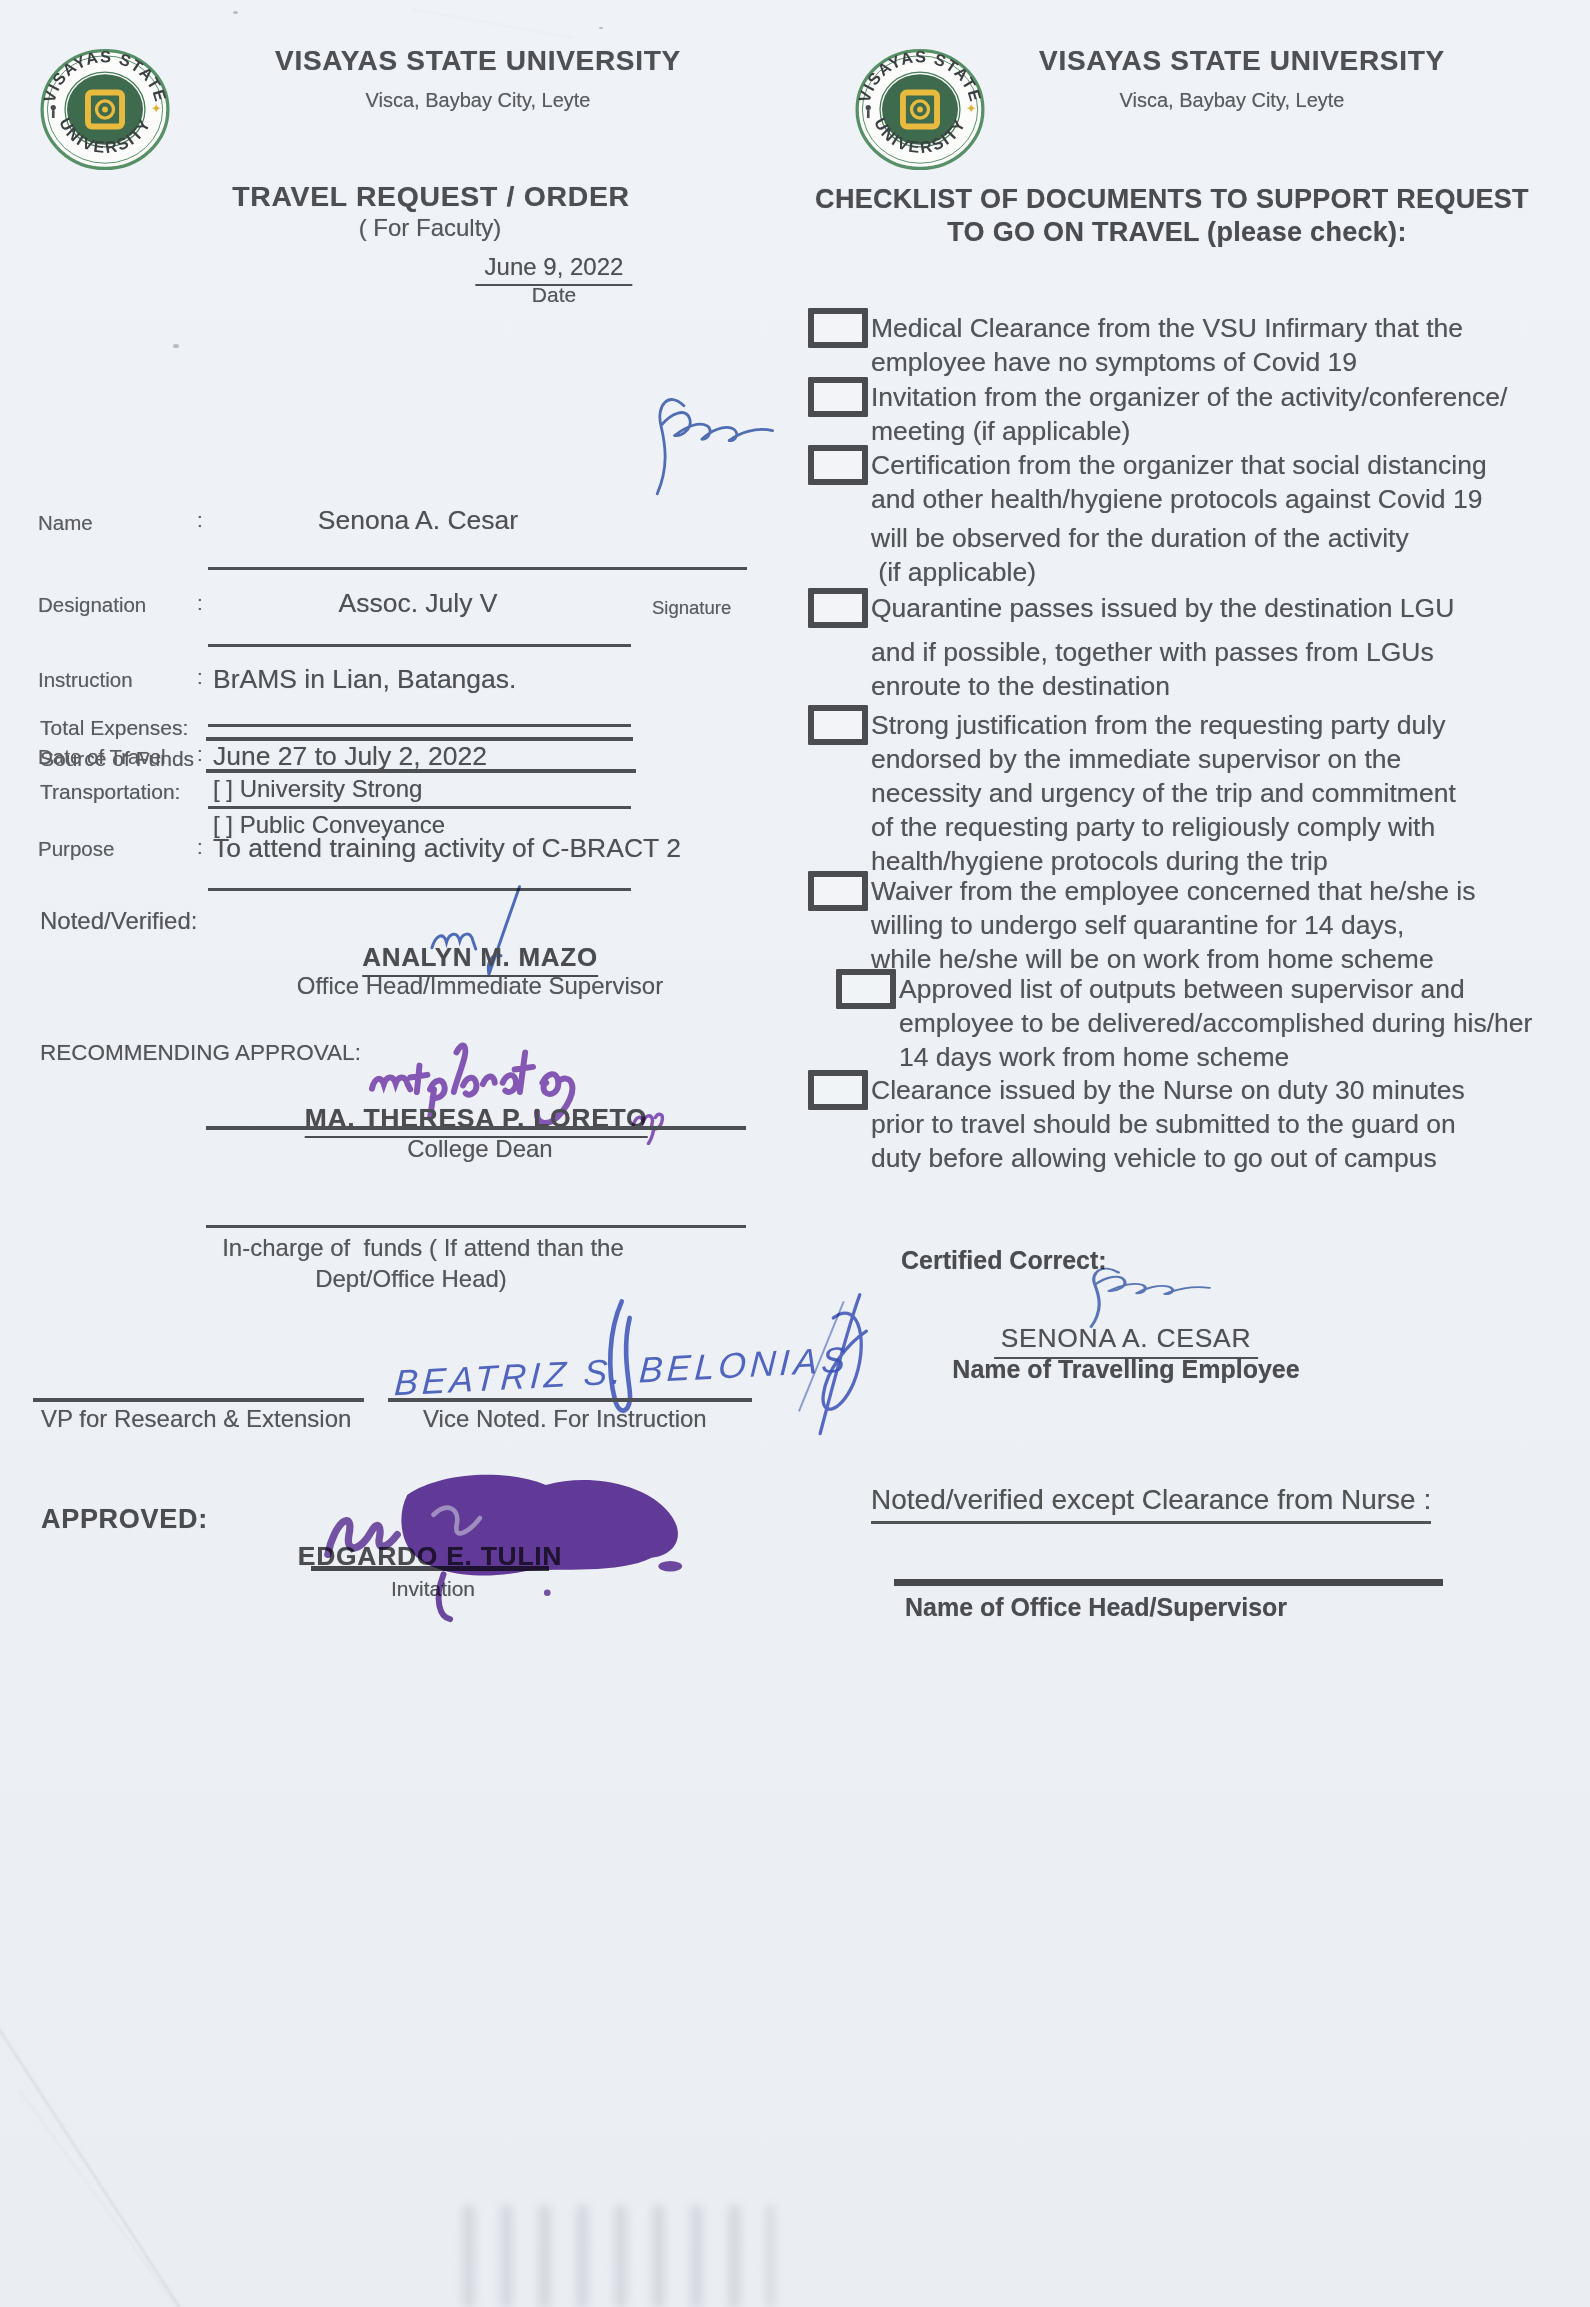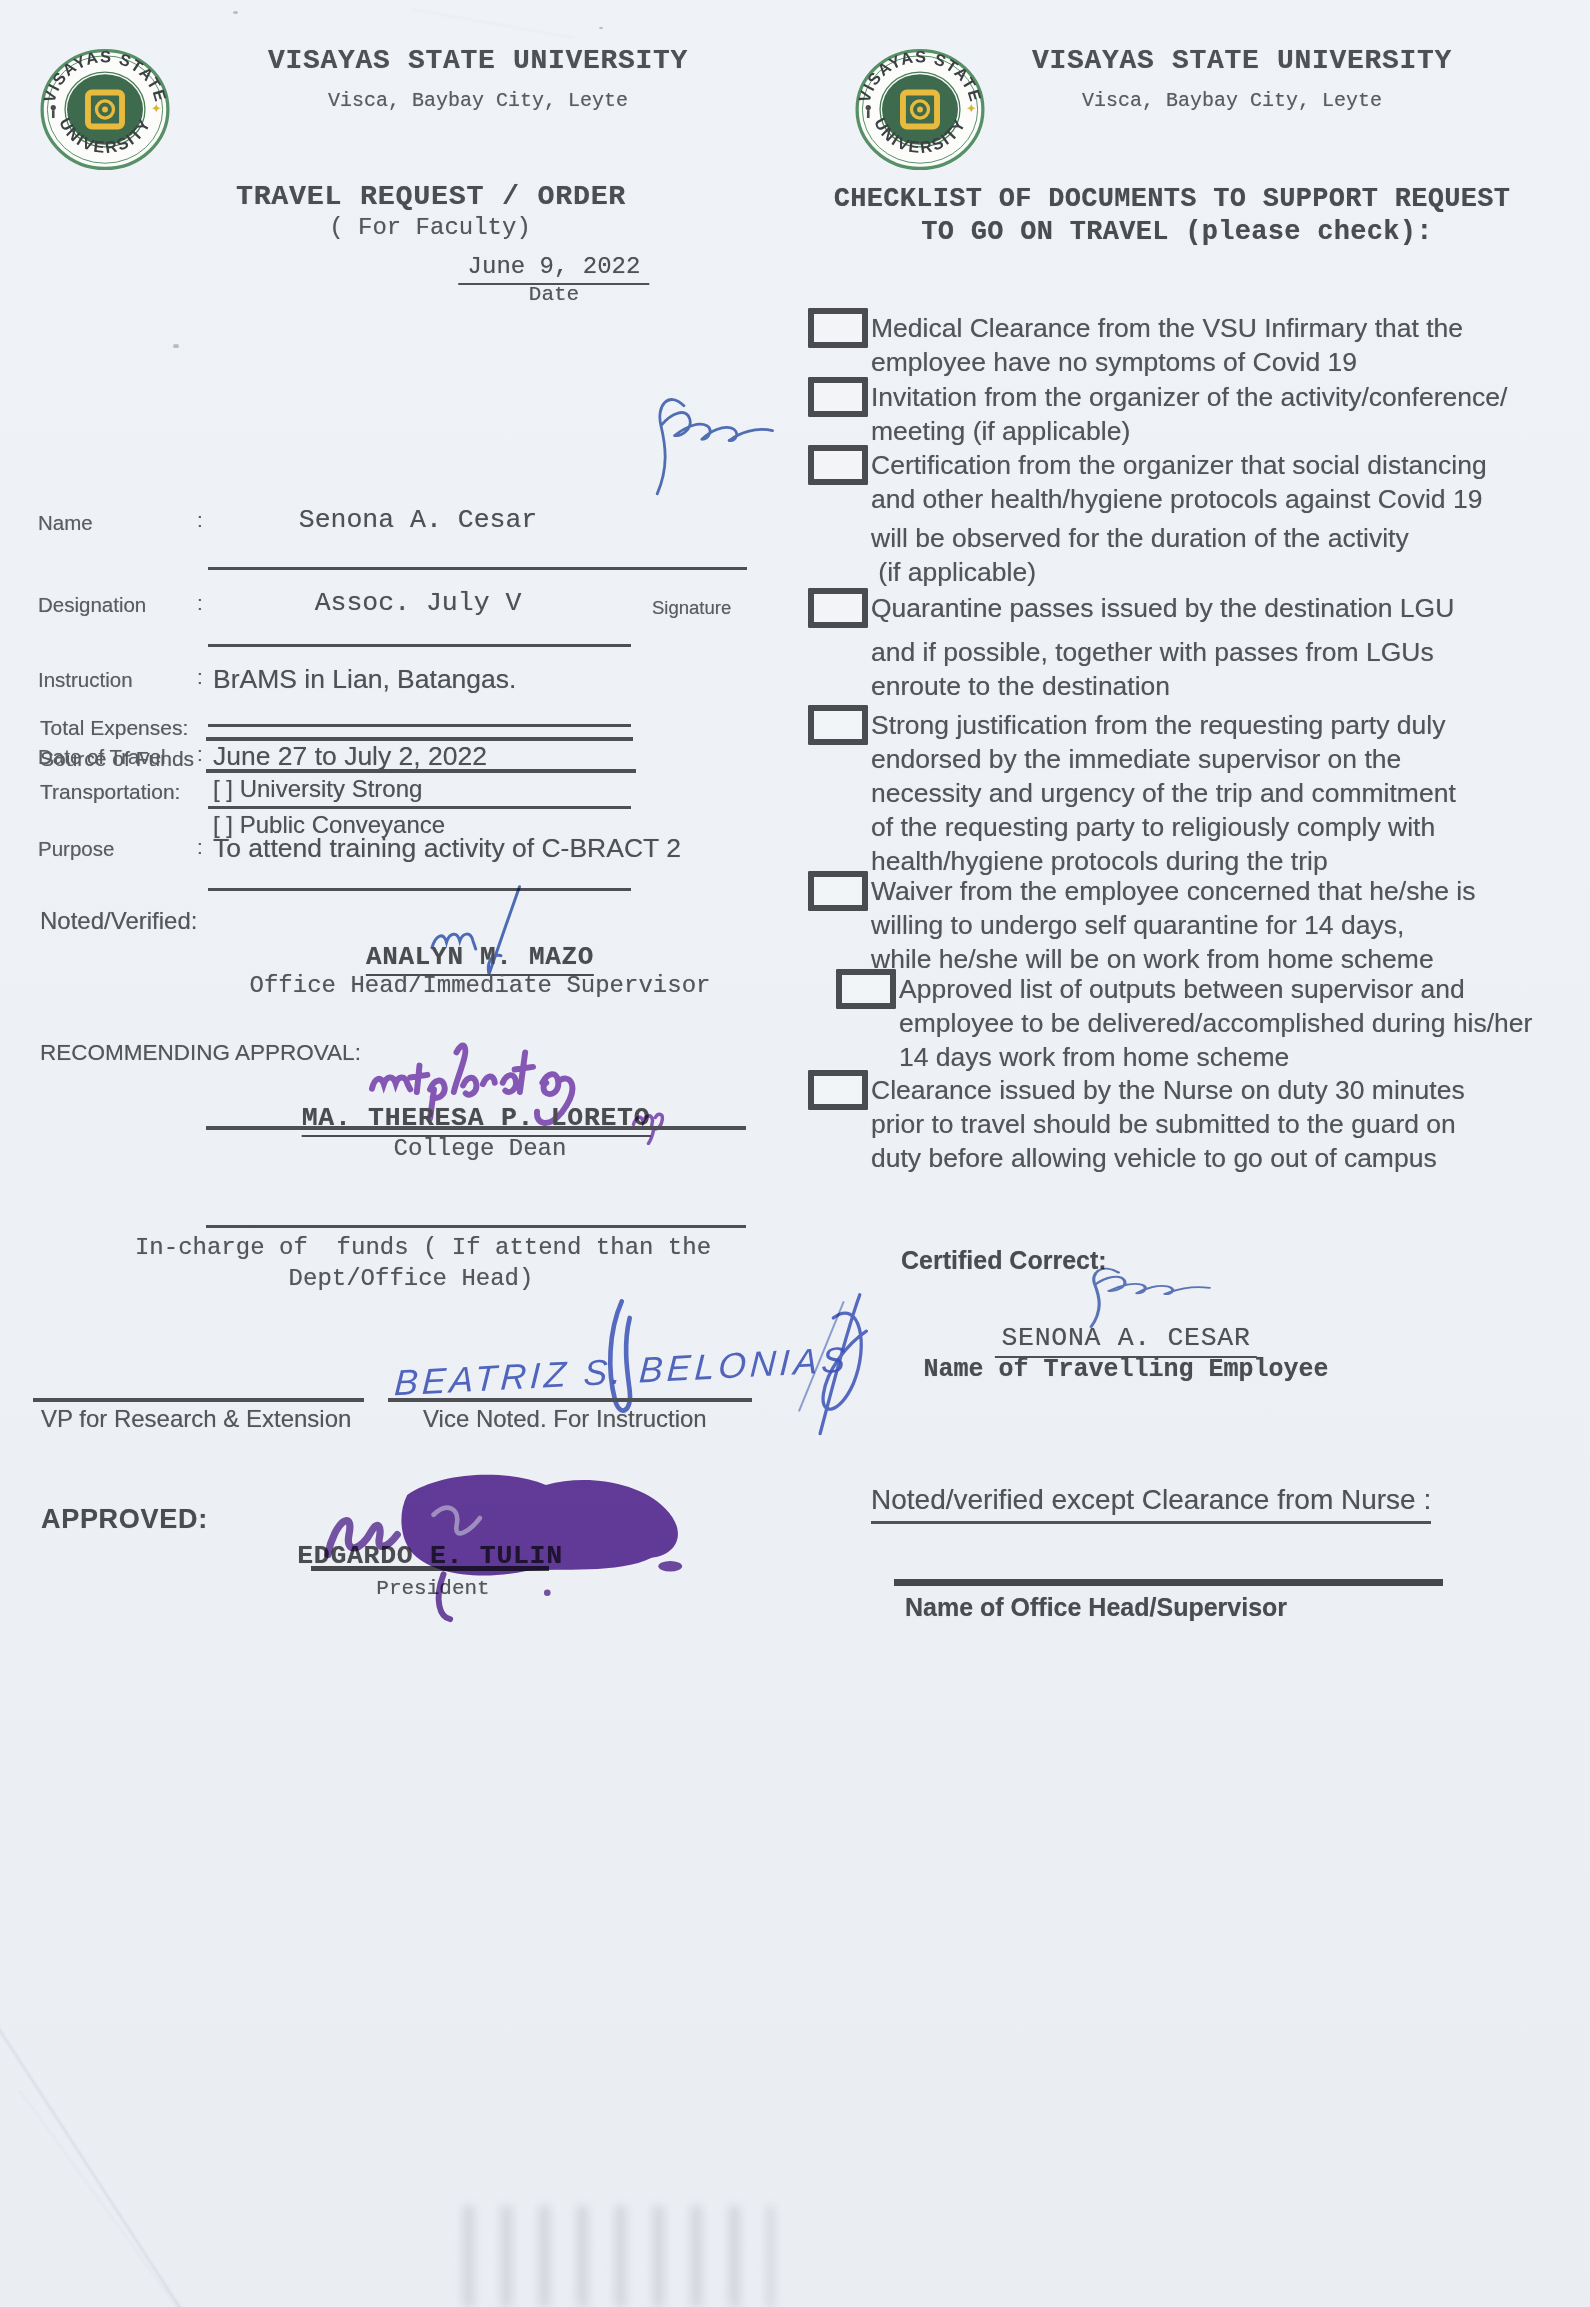--- a/index.html
+++ b/index.html
@@ -3,21 +3,21 @@
 <meta charset="utf-8">
 <style>
   html,body{margin:0;padding:0;background:#dfe3e8;}
   .page{
     position:relative;width:1590px;height:2307px;overflow:hidden;
     background:linear-gradient(180deg,#eff2f6 0%,#edf0f4 55%,#eaedf2 100%);
     font-family:"Liberation Sans","DejaVu Sans",sans-serif;
     color:#54565a;
   }
   .abs{position:absolute;white-space:pre;}
-  .ctr{transform:translateX(-50%);font-family:Liberation Mono, monospace;}
+  .ctr{transform:translateX(-50%);}
   .scan{text-shadow:0 0 0.7px rgba(84,86,90,.55);}
   .h-univ{font-size:28px;font-weight:bold;color:#4e5054;letter-spacing:0.7px;}
   .h-addr{font-size:20px;color:#5a5c60;}
   .h-travel{font-size:28.4px;font-weight:bold;color:#4c4e52;letter-spacing:0.7px;}
   .h-fac{font-size:24px;color:#55575b;}
   .date-val{font-size:24px;color:#4f5155;border-bottom:2.6px solid #4f5155;padding:0 9.3px 2.6px 9.3px;}
   .date-lbl{font-size:21px;}
   .f-label{font-size:20.5px;color:#5b5d61;}
   .f-value{font-size:26.5px;color:#4f5155;}
   .sig-label{font-size:18.5px;color:#5b5d61;}
@@ -148,21 +148,21 @@
   </svg>
 
   <div class="uline" style="left:33px;top:1398px;width:331px;height:4px;"></div>
   <div class="abs role scan" style="left:41px;top:1405px;">VP for Research &amp; Extension</div>
   <div class="uline" style="left:388px;top:1398px;width:364px;height:4px;"></div>
   <div class="abs role scan" style="left:423px;top:1405px;">Vice Noted. For Instruction</div>
 
   <div class="abs approved scan" style="left:41px;top:1504px;">APPROVED:</div>
   <div class="abs ctr name-bold scan" style="left:430px;top:1541px;border-bottom:none;font-size:26.5px;">EDGARDO E. TULIN</div>
   <div class="uline" style="left:311px;top:1566px;width:238px;height:4.6px;background:#46484c;"></div>
-  <div class="abs ctr date-lbl scan" style="left:433px;top:1577px;">President</div>
+  <div class="abs ctr date-lbl scan" style="left:433px;top:1577px;">Invitation</div>
 
   <svg class="abs ink" style="left:308px;top:1467px;overflow:visible;" width="390" height="155" viewBox="0 0 590 230">
     <path d="M30,130 C40,80 70,60 62,100 C56,130 80,125 96,95 C104,80 112,85 108,105 C104,125 120,120 135,100" fill="none" stroke="#5c2d96" stroke-width="11" stroke-linecap="round" opacity=".8"></path>
     <path d="M150,40 C200,5 300,0 360,25 C420,8 500,20 540,60 C575,95 560,130 520,135 C470,160 380,150 330,155 C260,170 190,160 160,130 C140,110 135,70 150,40 Z" fill="#5c2d96" opacity=".92"></path>
     <ellipse cx="548" cy="148" rx="18" ry="8" fill="#5c2d96" opacity=".85"></ellipse>
     <circle cx="362" cy="188" r="5" fill="#5c2d96" opacity=".8"></circle>
     <path d="M190,70 C210,50 230,60 225,85 C220,110 245,95 260,75" fill="none" stroke="rgba(238,241,244,.5)" stroke-width="7" stroke-linecap="round"></path>
     <path d="M205,160 C190,200 200,225 215,228" fill="none" stroke="#5c2d96" stroke-width="9" stroke-linecap="round" opacity=".85"></path>
   </svg>
 

